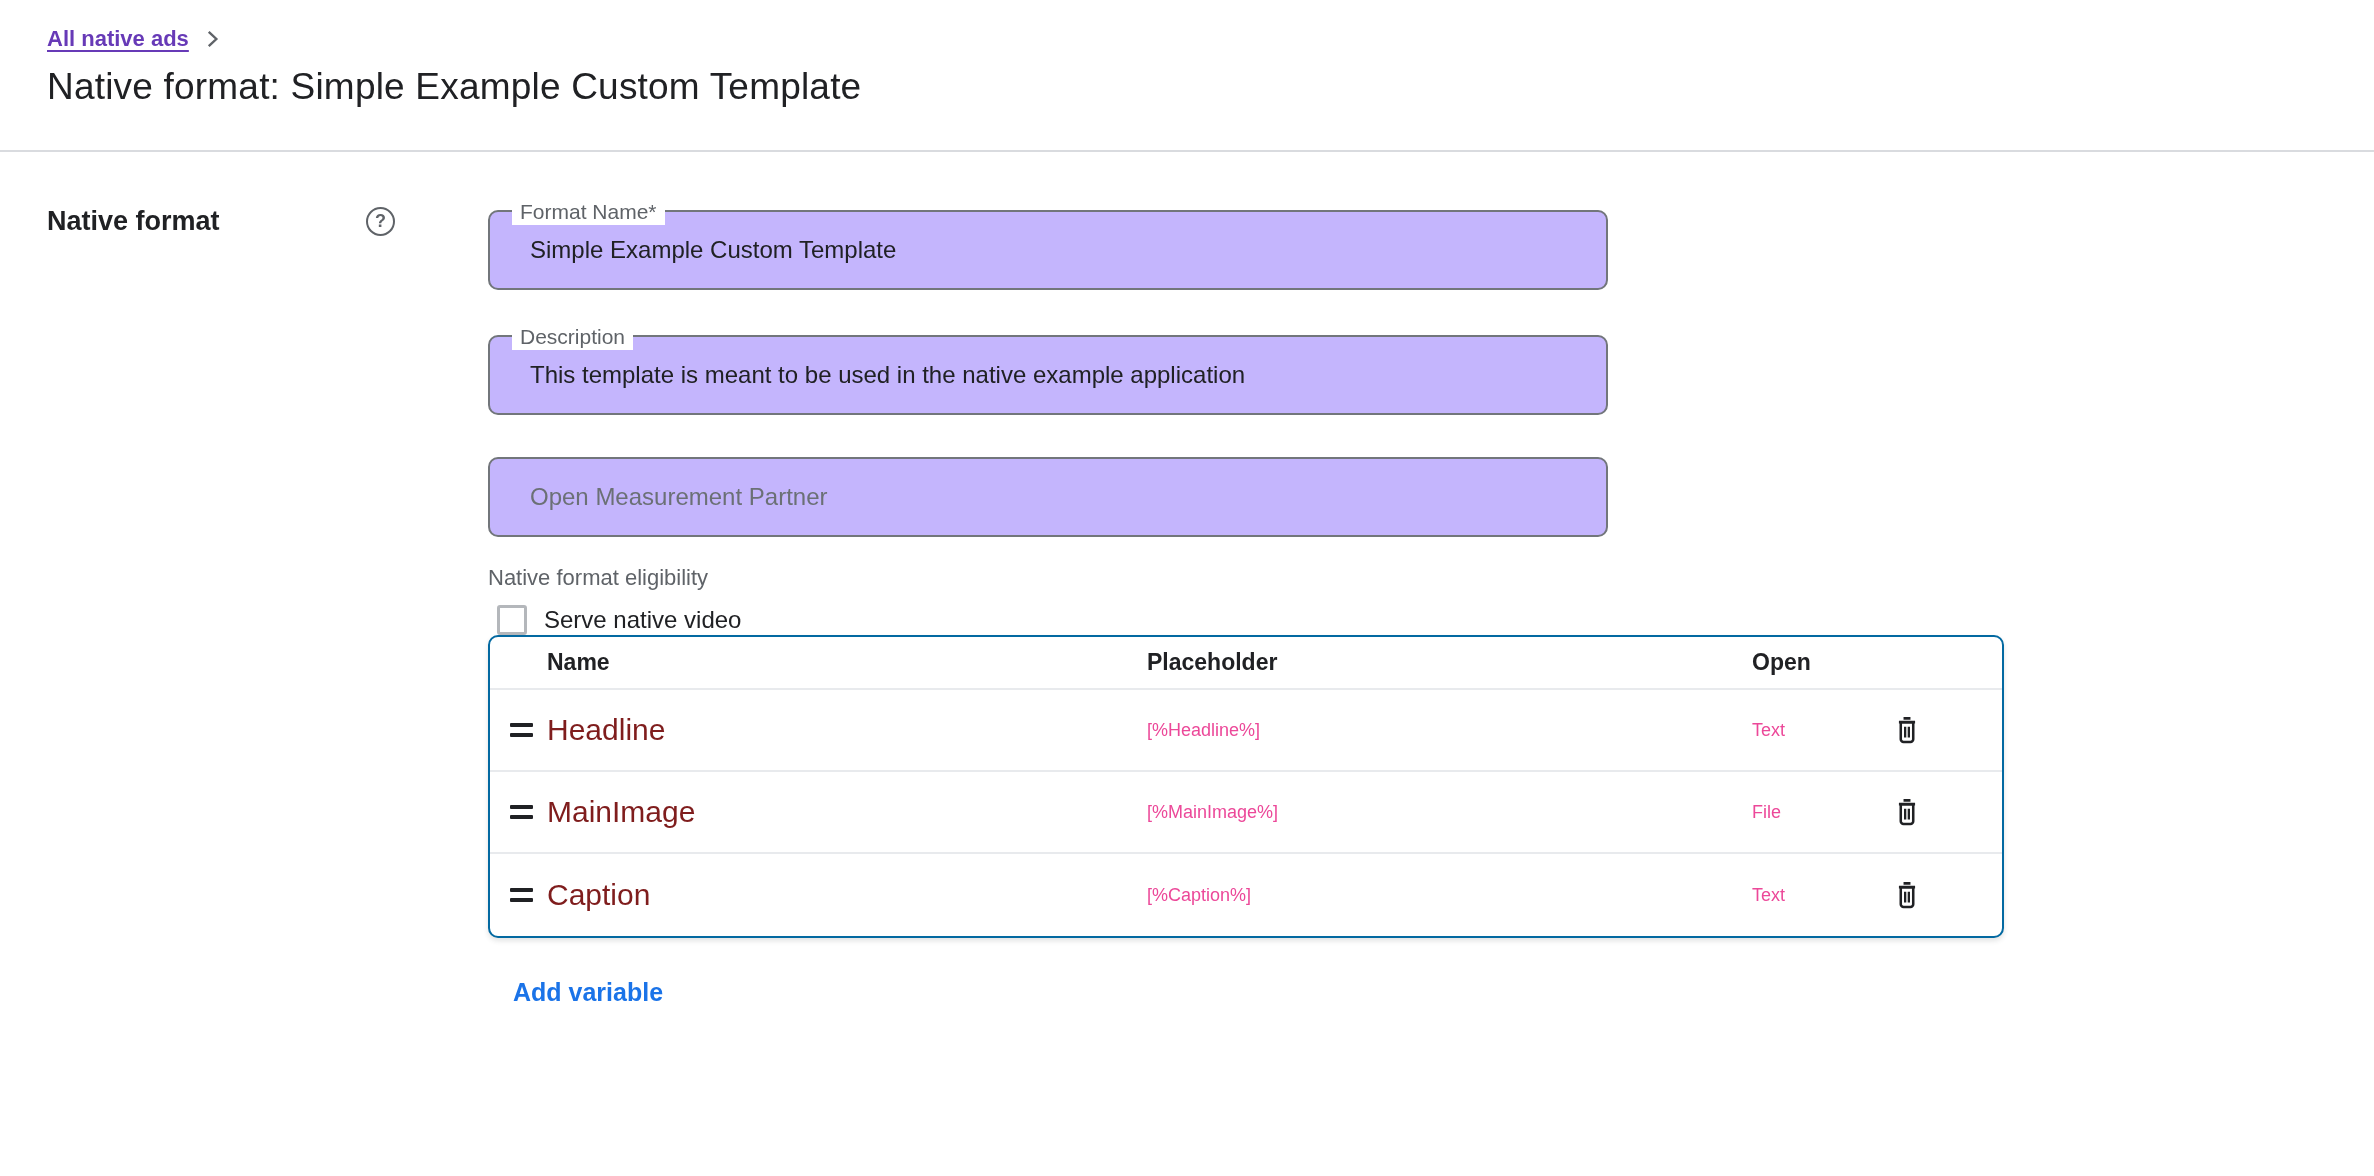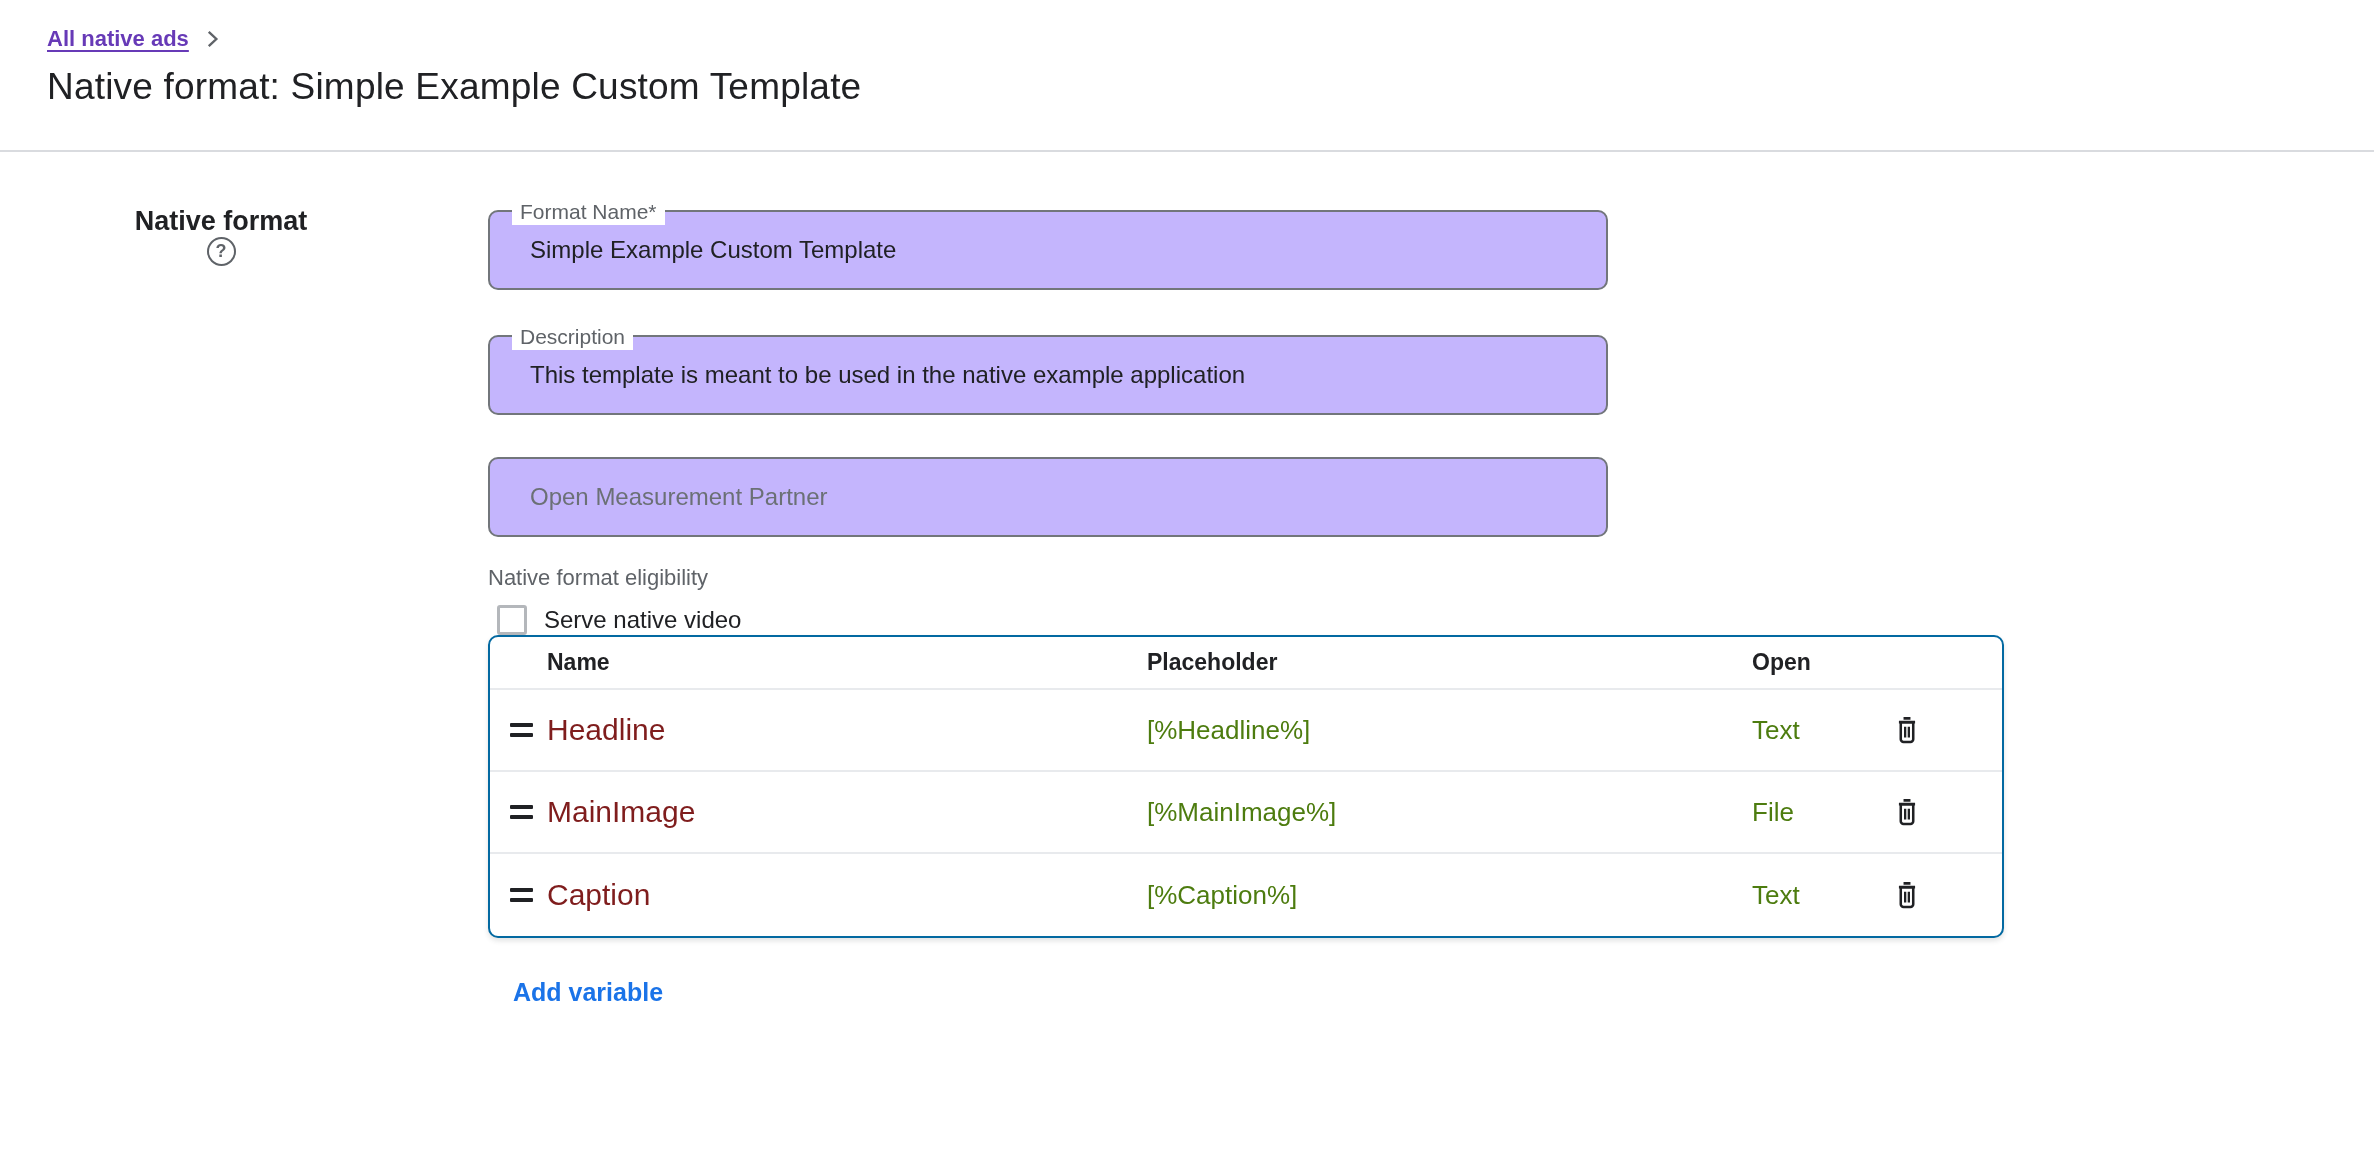--- a/index.html
+++ b/index.html
@@ -25,21 +25,21 @@
     font-size: 37px; font-weight: 400; color: #202124;
     letter-spacing: 0.2px; line-height: 46px;
   }
   .header-divider { margin-top: 40px; height: 2px; background: #d9dbdf; width: 100%; }
 
   
   .main { display: flex; padding: 46px 0 0 47px; }
   .left-col { width: 441px; flex: 0 0 441px; }
   .left-col-inner {
     display: flex; width: 348px; justify-content: space-between;
-    align-items: center; margin-top: 8px; flex-direction: column;
+    align-items: center; margin-top: 8px;
   }
   .section-label { font-size: 27px; font-weight: bold; color: #202124; }
   .help-icon {
     width: 29px; height: 29px; border-radius: 50%;
     border: 2.5px solid #5f6368; color: #5f6368;
     display: flex; align-items: center; justify-content: center;
     font-size: 18px; font-weight: bold; cursor: pointer;
   }
 
   .right-col { flex: 1 1 auto; }
@@ -95,21 +95,21 @@
     align-items: center;
   }
   .t-header { height: 53px; border-bottom: 2px solid #e8eaed; }
   .t-header .th { font-size: 23px; font-weight: bold; color: #202124; }
   .t-row { height: 82px; border-bottom: 2px solid #e8eaed; }
   .t-row:last-child { border-bottom: none; }
   .cell-handle { padding-left: 20px; display: flex; align-items: center; cursor: grab; }
   .drag-icon { display: flex; flex-direction: column; gap: 6px; }
   .drag-icon i { display: block; width: 23px; height: 4px; background: #202124; border-radius: 1px; }
   .cell-name a { font-size: 30px; color: #7f1d1d; text-decoration: none; cursor: pointer; }
-  .cell-plain { font-size: 26px; color: #4d7c0f; }
+  .cell-plain { font-size: 18px; color: #ec4899; }
   .cell-trash { display: flex; }
   .trash-button {
     background: none; border: none; cursor: pointer;
     width: 40px; height: 40px; margin-left: 2px;
     display: flex; align-items: center; justify-content: center;
   }
 
   
   .add-variable {
     display: inline-block;

